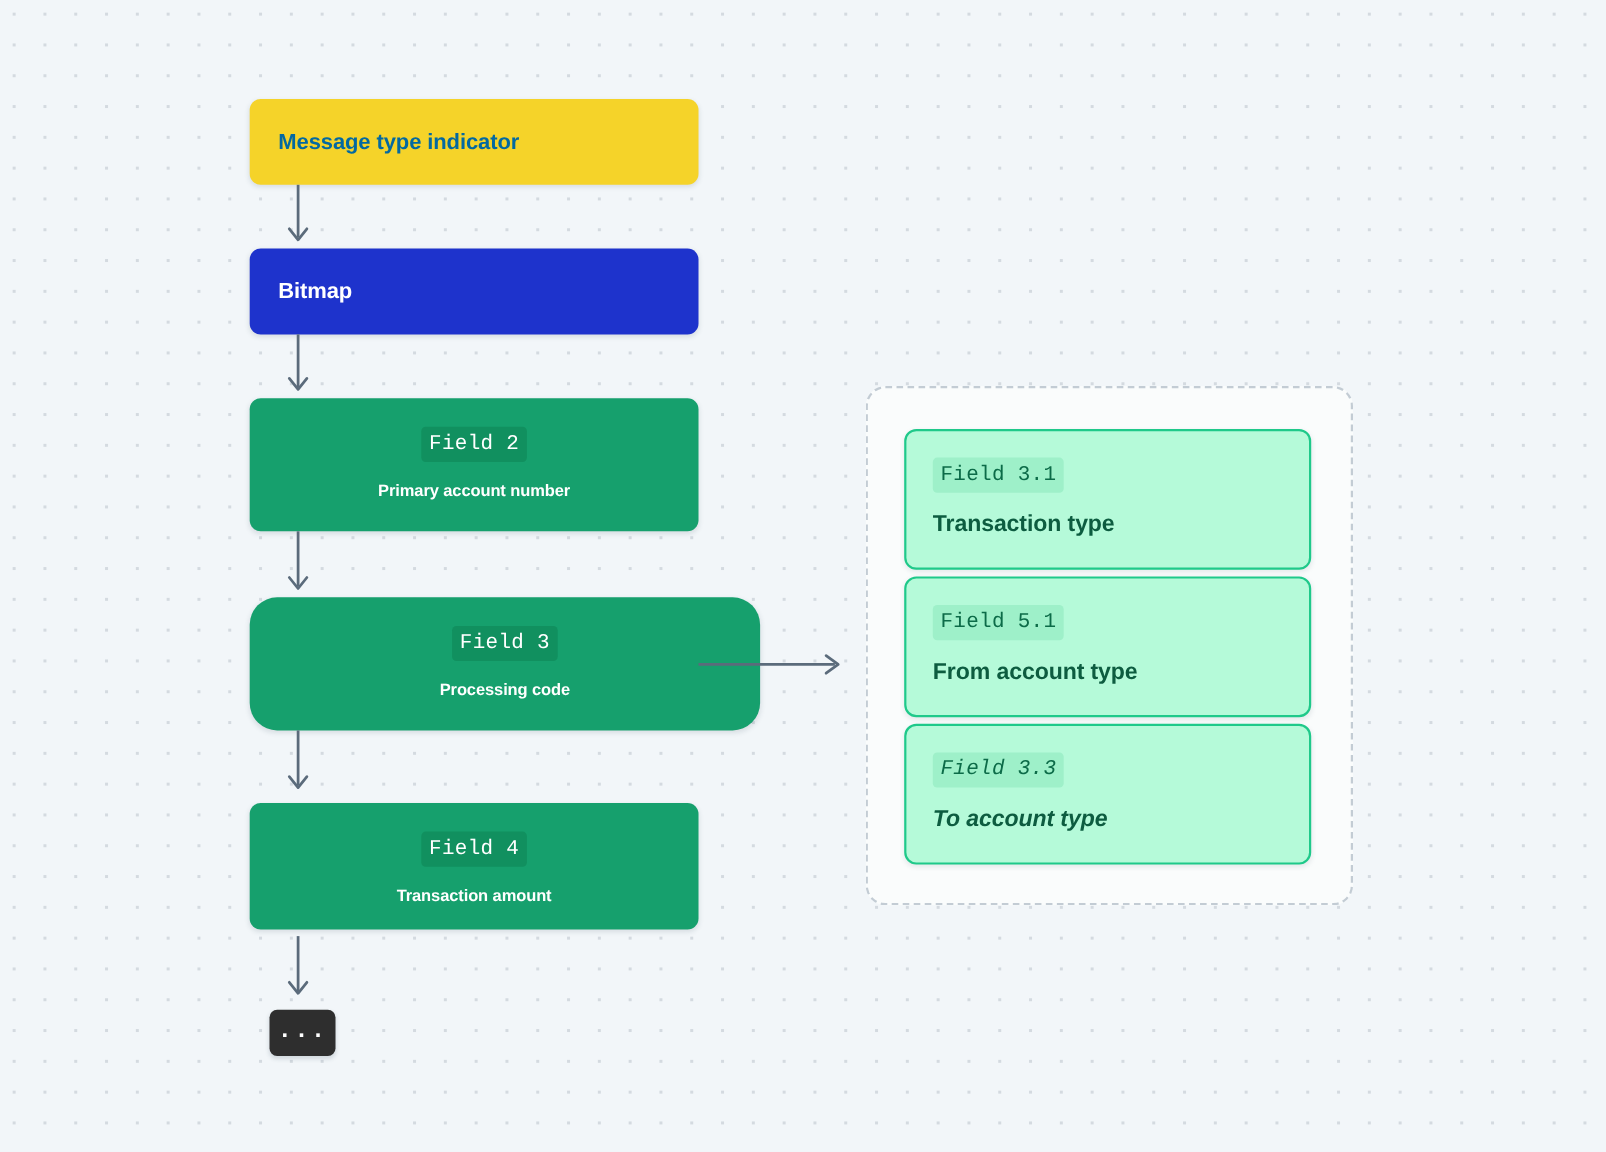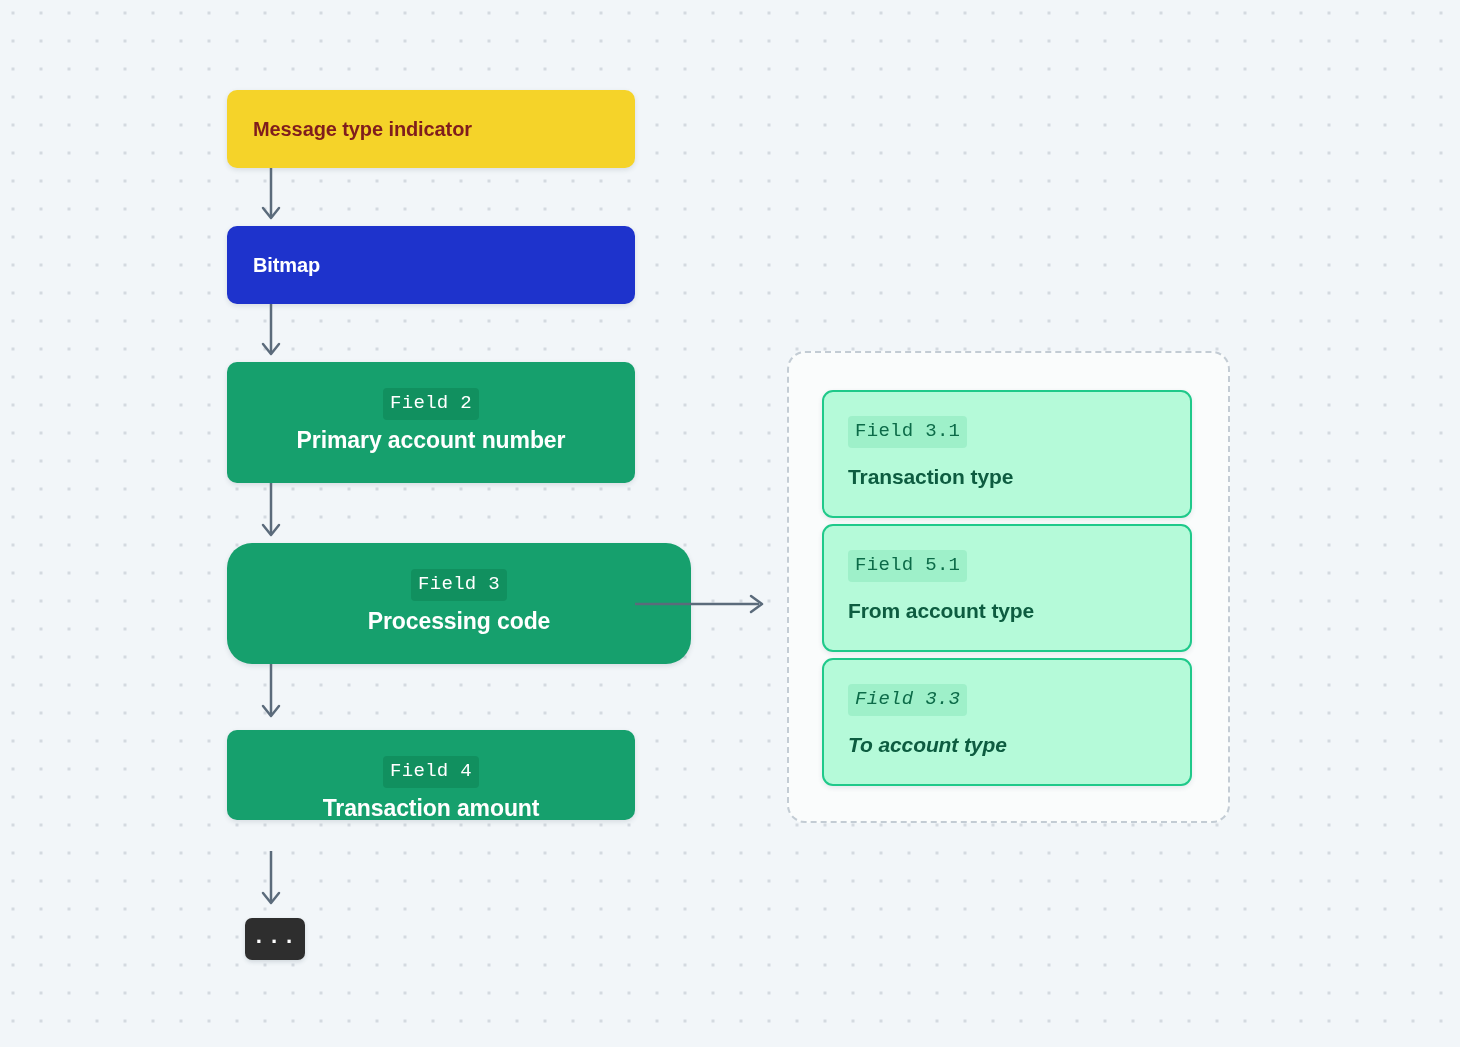--- a/index.html
+++ b/index.html
@@ -41,21 +41,21 @@
   }
 
   
   .node-yellow {
     background: #f5d329;
     padding: 0 26px;
     display: flex;
     align-items: center;
   }
   .node-yellow .node-label {
-    color: #7f1d1d;
+    color: #0369a1;
     font-size: 20px;
   }
 
   
   .node-blue {
     background: #1e33cc;
     padding: 16px 26px;
     display: flex;
     align-items: center;
   }
@@ -76,22 +76,22 @@
     color: #ffffff;
     font-family: "Liberation Mono", "DejaVu Sans Mono", monospace;
     font-size: 19px;
     line-height: 1;
     padding: 6px 7px 7px 7px;
     border-radius: 4px;
     letter-spacing: 0.3px;
   }
   .node-green .node-label {
     color: #ffffff;
-    font-size: 23px;
-    margin-top: 7px;
+    font-size: 15px;
+    margin-top: 18px;
   }
 
   
   .node-mint {
     background: #b5fad9;
     border: 2px solid #1fc98a;
     padding: 24px 24px 0 24px;
     border-radius: 11px;
     box-shadow: 0 2px 5px rgba(40, 60, 80, 0.10);
   }
@@ -201,21 +201,21 @@
   <svg class="connector" style="left:635px; top:588px;" width="135" height="32" viewBox="0 0 135 32">
     <line x1="0" y1="16" x2="124" y2="16"></line>
     <polyline points="116,8 127,16 116,24"></polyline>
   </svg>
 
   <svg class="connector" style="left:258px; top:664px;" width="30" height="60" viewBox="0 0 30 60">
     <line x1="13" y1="0" x2="13" y2="50"></line>
     <polyline points="5,42 13,52 21,42"></polyline>
   </svg>
 
-  <div class="node node-green" style="left:227px; top:730px; width:408px; height:90px;">
+  <div class="node node-green" style="left:227px; top:730px; width:408px; height:115px;">
     <span class="badge">Field 4</span>
     <div class="node-label">Transaction amount</div>
   </div>
 
   <svg class="connector" style="left:258px; top:851px;" width="30" height="62" viewBox="0 0 30 62">
     <line x1="13" y1="0" x2="13" y2="50"></line>
     <polyline points="5,42 13,52 21,42"></polyline>
   </svg>
 
   <div class="node node-ellipsis" style="left:245px; top:918px; width:60px; height:42px;">

